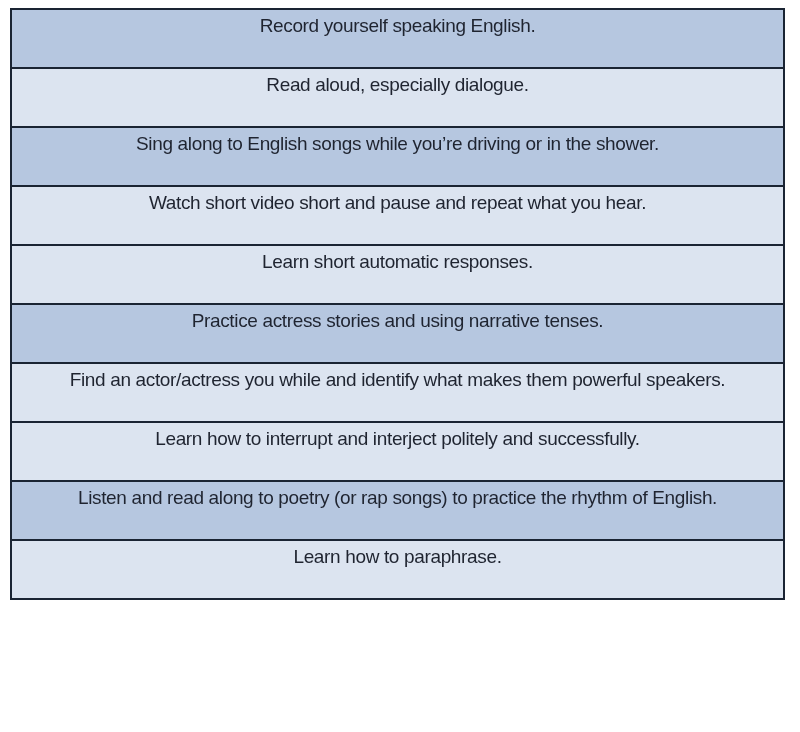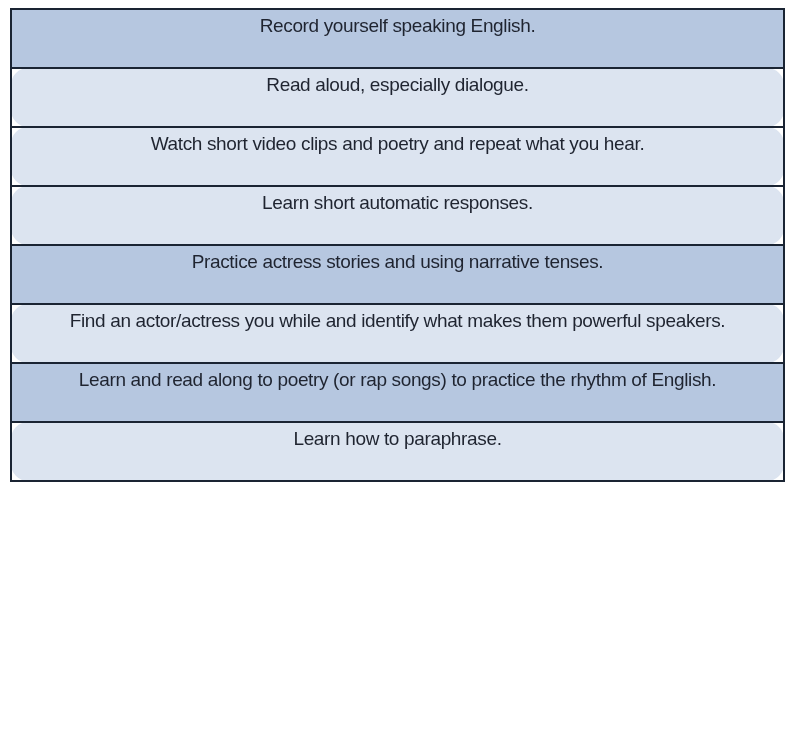--- a/index.html
+++ b/index.html
@@ -41,46 +41,51 @@
     white-space: nowrap;
     overflow: hidden;
   }
 
   #tips-table tr.row-shade-dark td.tip-cell {
     background-color: #b6c7e0;
   }
 
   #tips-table tr.row-shade-light td.tip-cell {
     background-color: #dce4f0;
-    border-radius: 17px;
   }
 </style>
 </head>
 <body>
 
 <table id="tips-table">
   <tbody>
     <tr class="row-shade-dark">
       <td class="tip-cell">Record yourself speaking English.</td>
     </tr>
     <tr class="row-shade-light">
       <td class="tip-cell">Read aloud, especially dialogue.</td>
     </tr>
+    <tr class="row-shade-dark">
+      <td class="tip-cell">Sing along to English songs while you’re driving or in the shower.</td>
+    </tr>
     <tr class="row-shade-light">
-      <td class="tip-cell">Watch short video clips and poetry and repeat what you hear.</td>
+      <td class="tip-cell">Watch short video short and pause and repeat what you hear.</td>
     </tr>
     <tr class="row-shade-light">
       <td class="tip-cell">Learn short automatic responses.</td>
     </tr>
     <tr class="row-shade-dark">
       <td class="tip-cell">Practice actress stories and using narrative tenses.</td>
     </tr>
     <tr class="row-shade-light">
       <td class="tip-cell">Find an actor/actress you while and identify what makes them powerful speakers.</td>
     </tr>
+    <tr class="row-shade-light">
+      <td class="tip-cell">Learn how to interrupt and interject politely and successfully.</td>
+    </tr>
     <tr class="row-shade-dark">
-      <td class="tip-cell">Learn and read along to poetry (or rap songs) to practice the rhythm of English.</td>
+      <td class="tip-cell">Listen and read along to poetry (or rap songs) to practice the rhythm of English.</td>
     </tr>
     <tr class="row-shade-light">
       <td class="tip-cell">Learn how to paraphrase.</td>
     </tr>
   </tbody>
 </table>
 
 </body></html>

